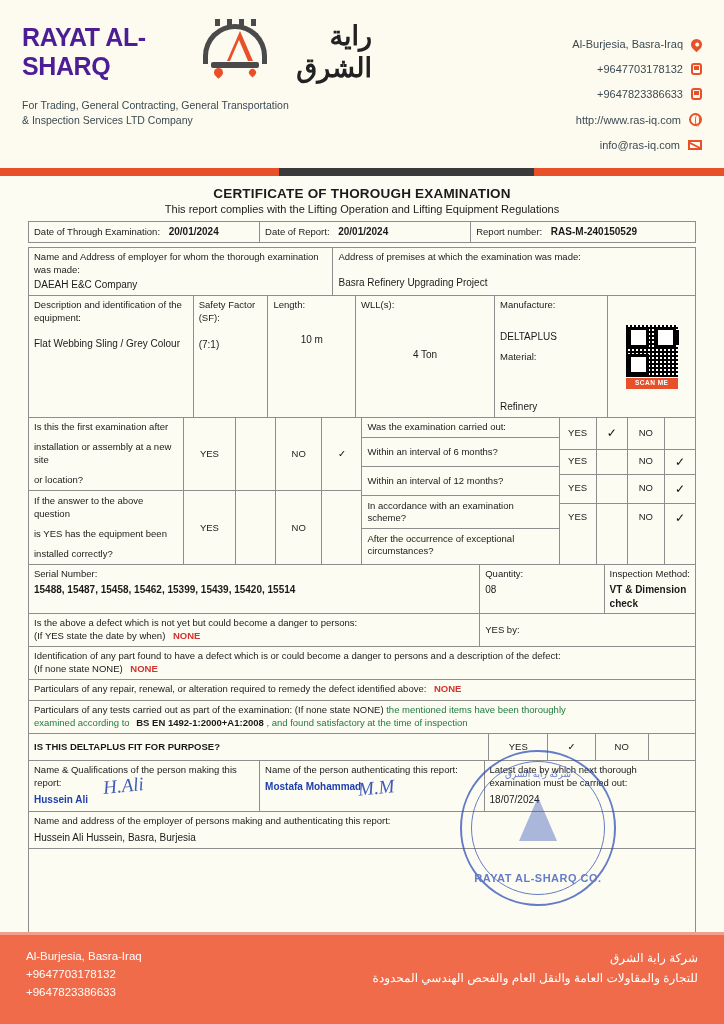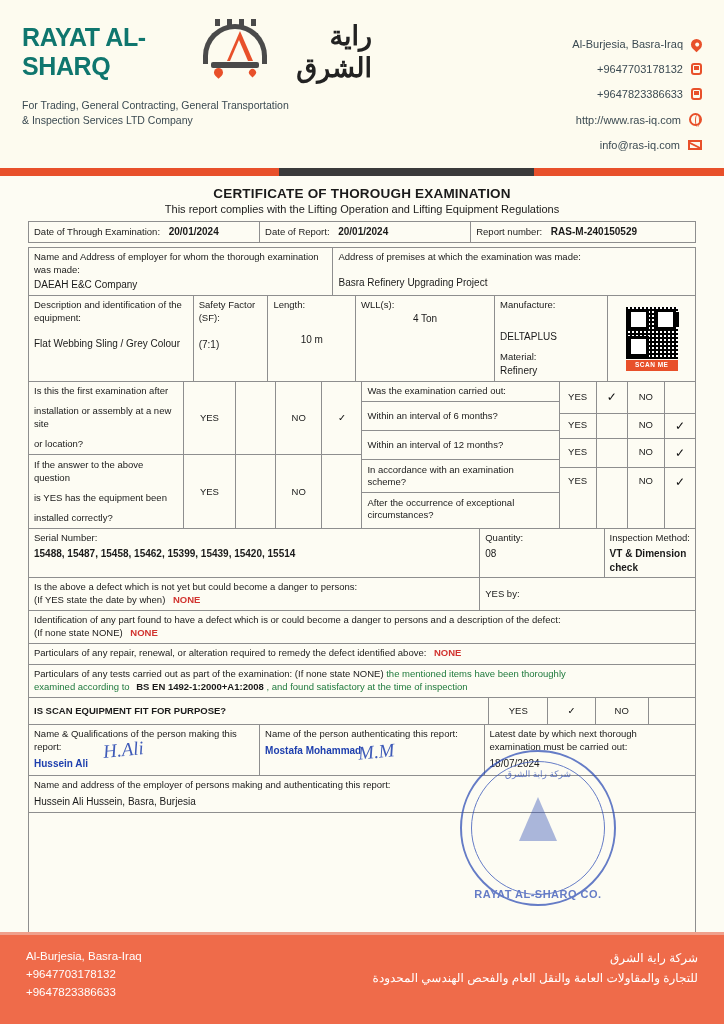--- a/index.html
+++ b/index.html
@@ -38,21 +38,21 @@
   .logo-row {
     display: flex;
     align-items: center;
     gap: 8px;
   }
   .logo-name {
     font-family: "Liberation Sans", sans-serif;
     font-weight: bold;
     font-size: 25px;
     letter-spacing: -0.4px;
-    color: #0f766e;
+    color: #4c1d95;
   }
   .logo-mark {
     position: relative;
     width: 78px;
     height: 56px;
   }
   .logo-mark .gear {
     position: absolute;
     left: 6px;
     top: 0;
@@ -248,21 +248,21 @@
     table-layout: fixed;
   }
   table.grid td {
     border: 1px solid #8e8e8e;
     padding: 3px 5px;
     font-size: 9.5px;
     vertical-align: top;
     line-height: 1.35;
   }
   .lbl { font-size: 9.5px; }
-  .val { font-size: 10px; }
+  .val { font-size: 10px; margin-top: 36px; }
   .bold { font-weight: bold; }
   .ctr { text-align: center; }
   .mid { vertical-align: middle !important; }
   .big { font-size: 11px; }
   .red { color: #d1342f; }
   .green { color: #1f7a3d; }
   .tick {
     font-size: 12px;
     line-height: 1;
     color: #111;
@@ -340,21 +340,21 @@
   }
   .stamp .top-txt {
     position: absolute;
     top: 17px;
     width: 100%;
     font-size: 9px;
     direction: rtl;
   }
   .stamp .bot-txt {
     position: absolute;
-    bottom: 4px;
+    bottom: 20px;
     width: 100%;
     font-size: 11px;
     font-weight: bold;
     letter-spacing: 0.5px;
   }
   .stamp .tower {
     position: absolute;
     left: 50%;
     top: 45px;
     transform: translateX(-50%);
@@ -668,21 +668,21 @@
             <span class="green">, and found satisfactory at the time of inspection</span>
           </div>
         </td>
       </tr>
     </tbody>
       </table>
 
     <table class="grid" style="margin-top:-1px">
       <tbody>
           <tr>
-        <td style="width:73%;height:20px" class="mid bold big">IS SCAN EQUIPMENT FIT FOR PURPOSE?</td>
+        <td style="width:73%;height:20px" class="mid bold big">IS THIS DELTAPLUS FIT FOR PURPOSE?</td>
         <td style="width:8%" class="mid ctr">YES</td>
         <td style="width:6%" class="mid ctr tick">✓</td>
         <td style="width:7%" class="mid ctr">NO</td>
         <td style="width:6%" class="mid ctr"></td>
       </tr>
     </tbody>
       </table>
 
     <table class="grid" style="margin-top:-1px">
       <tbody>

